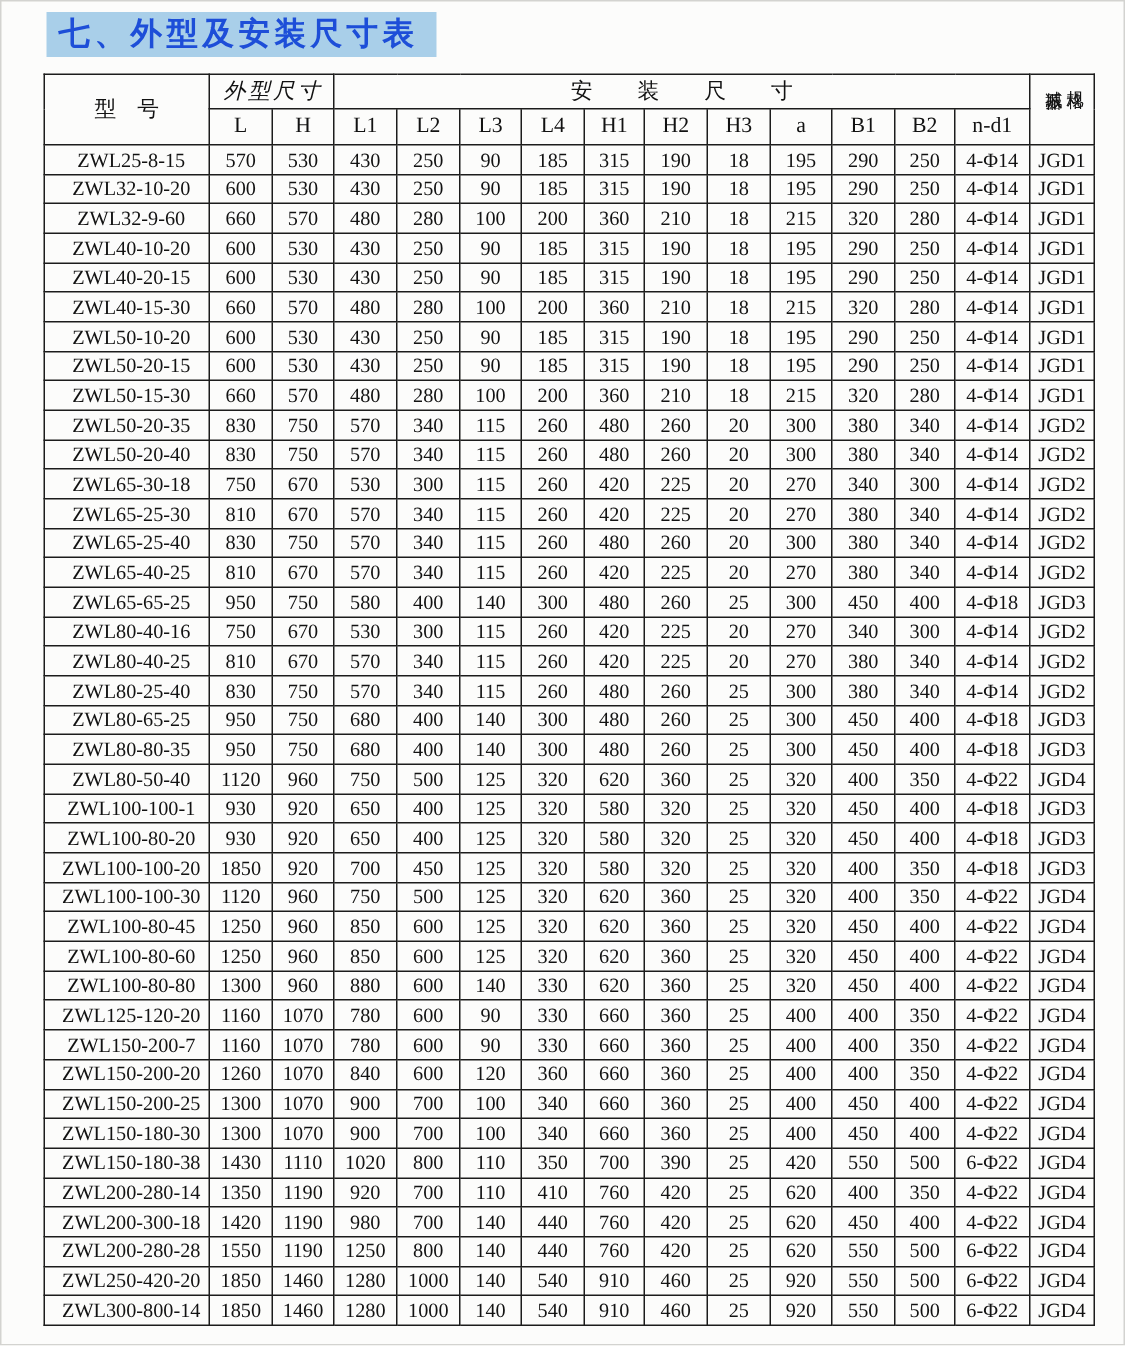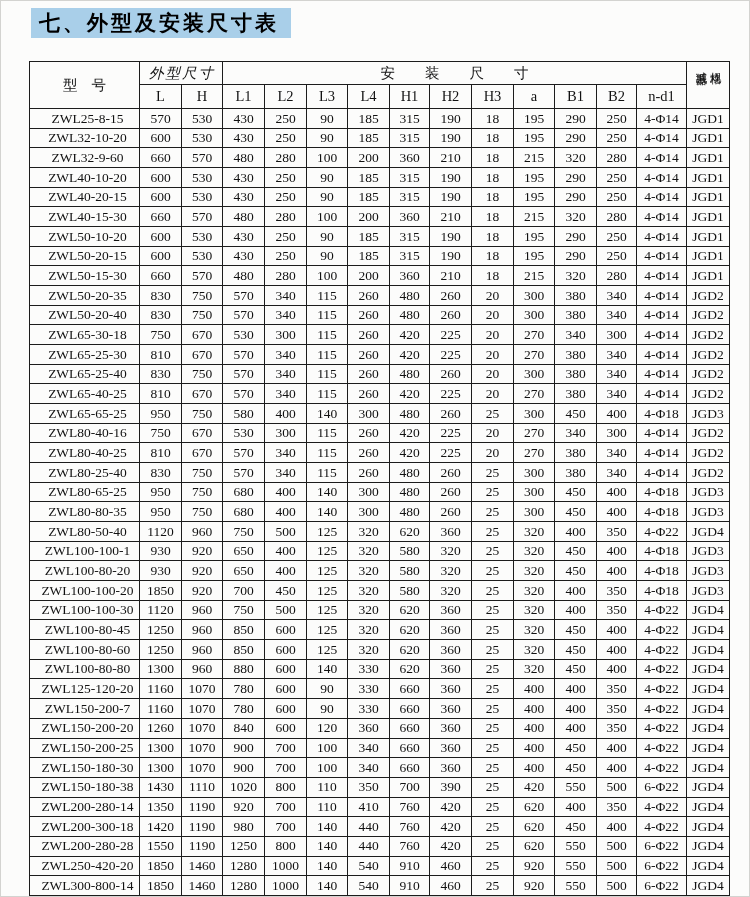--- a/index.html
+++ b/index.html
@@ -9,31 +9,31 @@
     width:750px; height:897px;
     background:#fcfcfb;
     border:1px solid #d3d3d0;
     overflow:hidden;
     font-family:"Liberation Serif","DejaVu Serif",serif;
     color:#121212;
   }
   .title {
     position:absolute; left:30px; top:7px;
     background:#a9cfe9;
-    color:#000000;
+    color:#1d4ed8;
     font-family:"Liberation Sans","DejaVu Sans",sans-serif;
     font-weight:bold;
     font-size:21px;
     line-height:28px;
     padding:1px 12px 1px 8px;
     letter-spacing:3px;
     white-space:nowrap;
   }
   table.dims {
-    position:absolute; left:28px; top:60px;
+    position:absolute; left:28px; top:48px;
     width:696px; height:835px;
     border-collapse:collapse;
     table-layout:fixed;
   }
   .dims th, .dims td {
     border:1px solid #1c1c1c;
     font-size:13.5px;
     line-height:1;
     text-align:center;
     vertical-align:middle;

